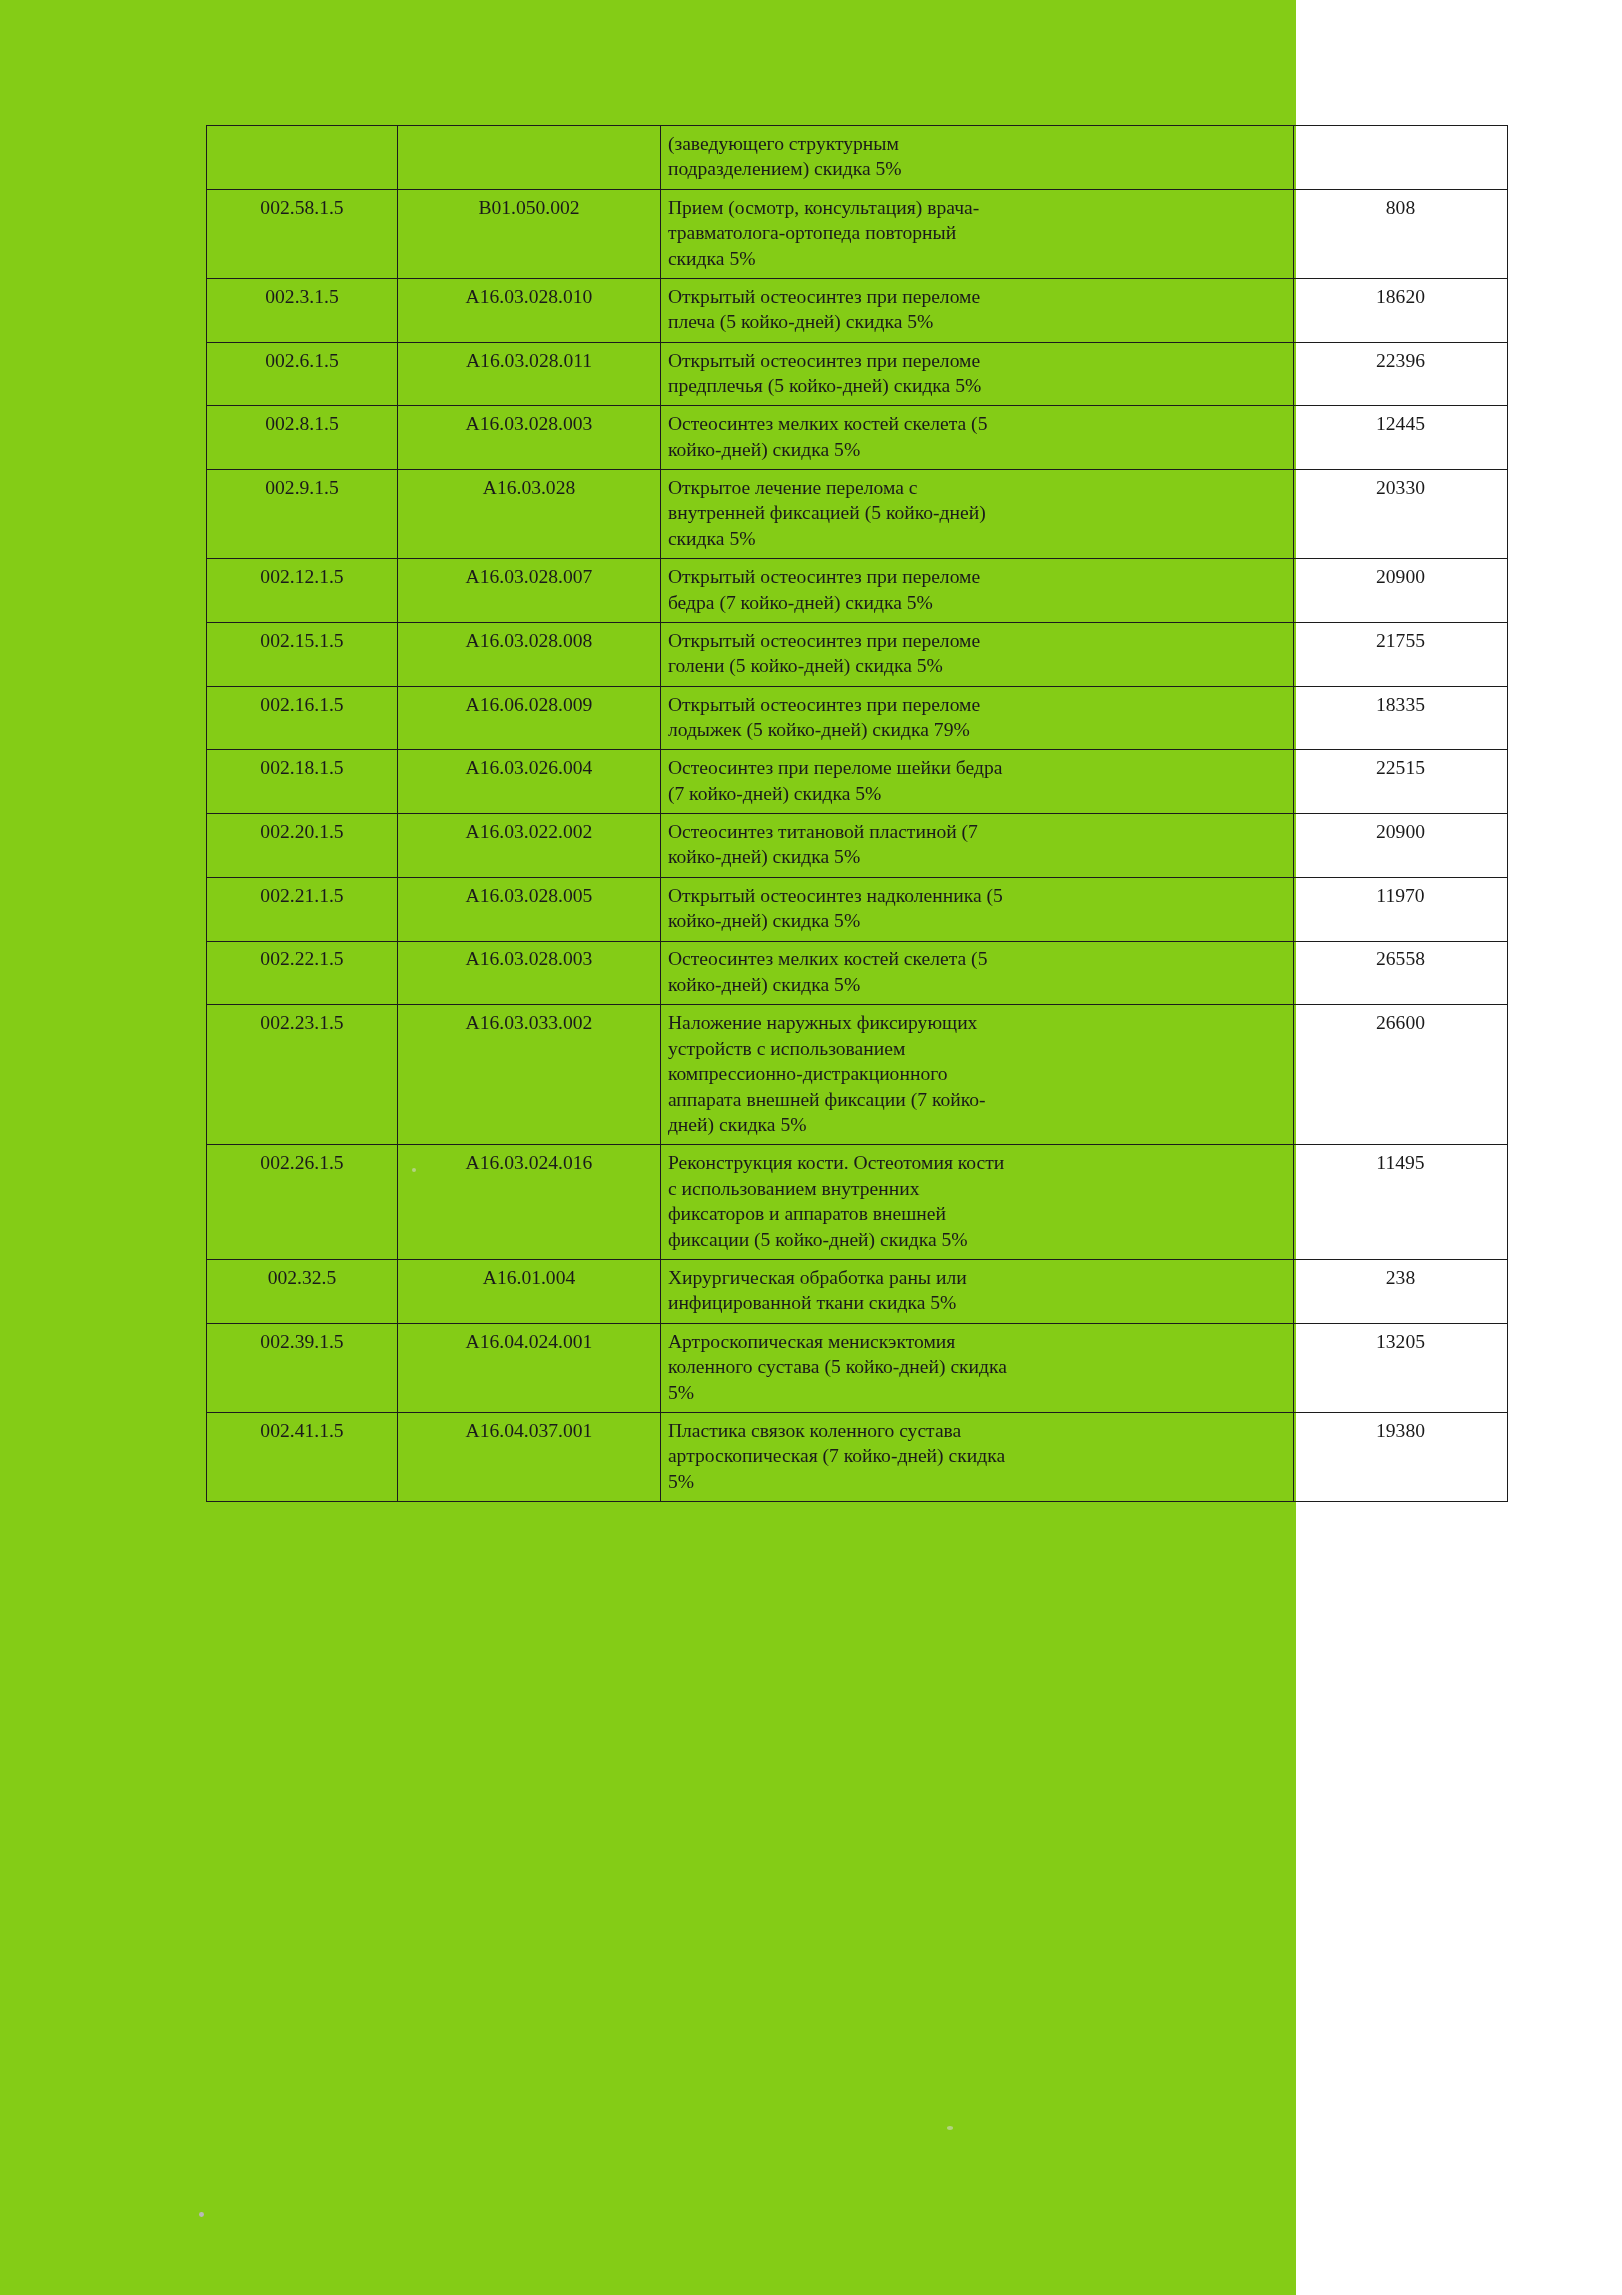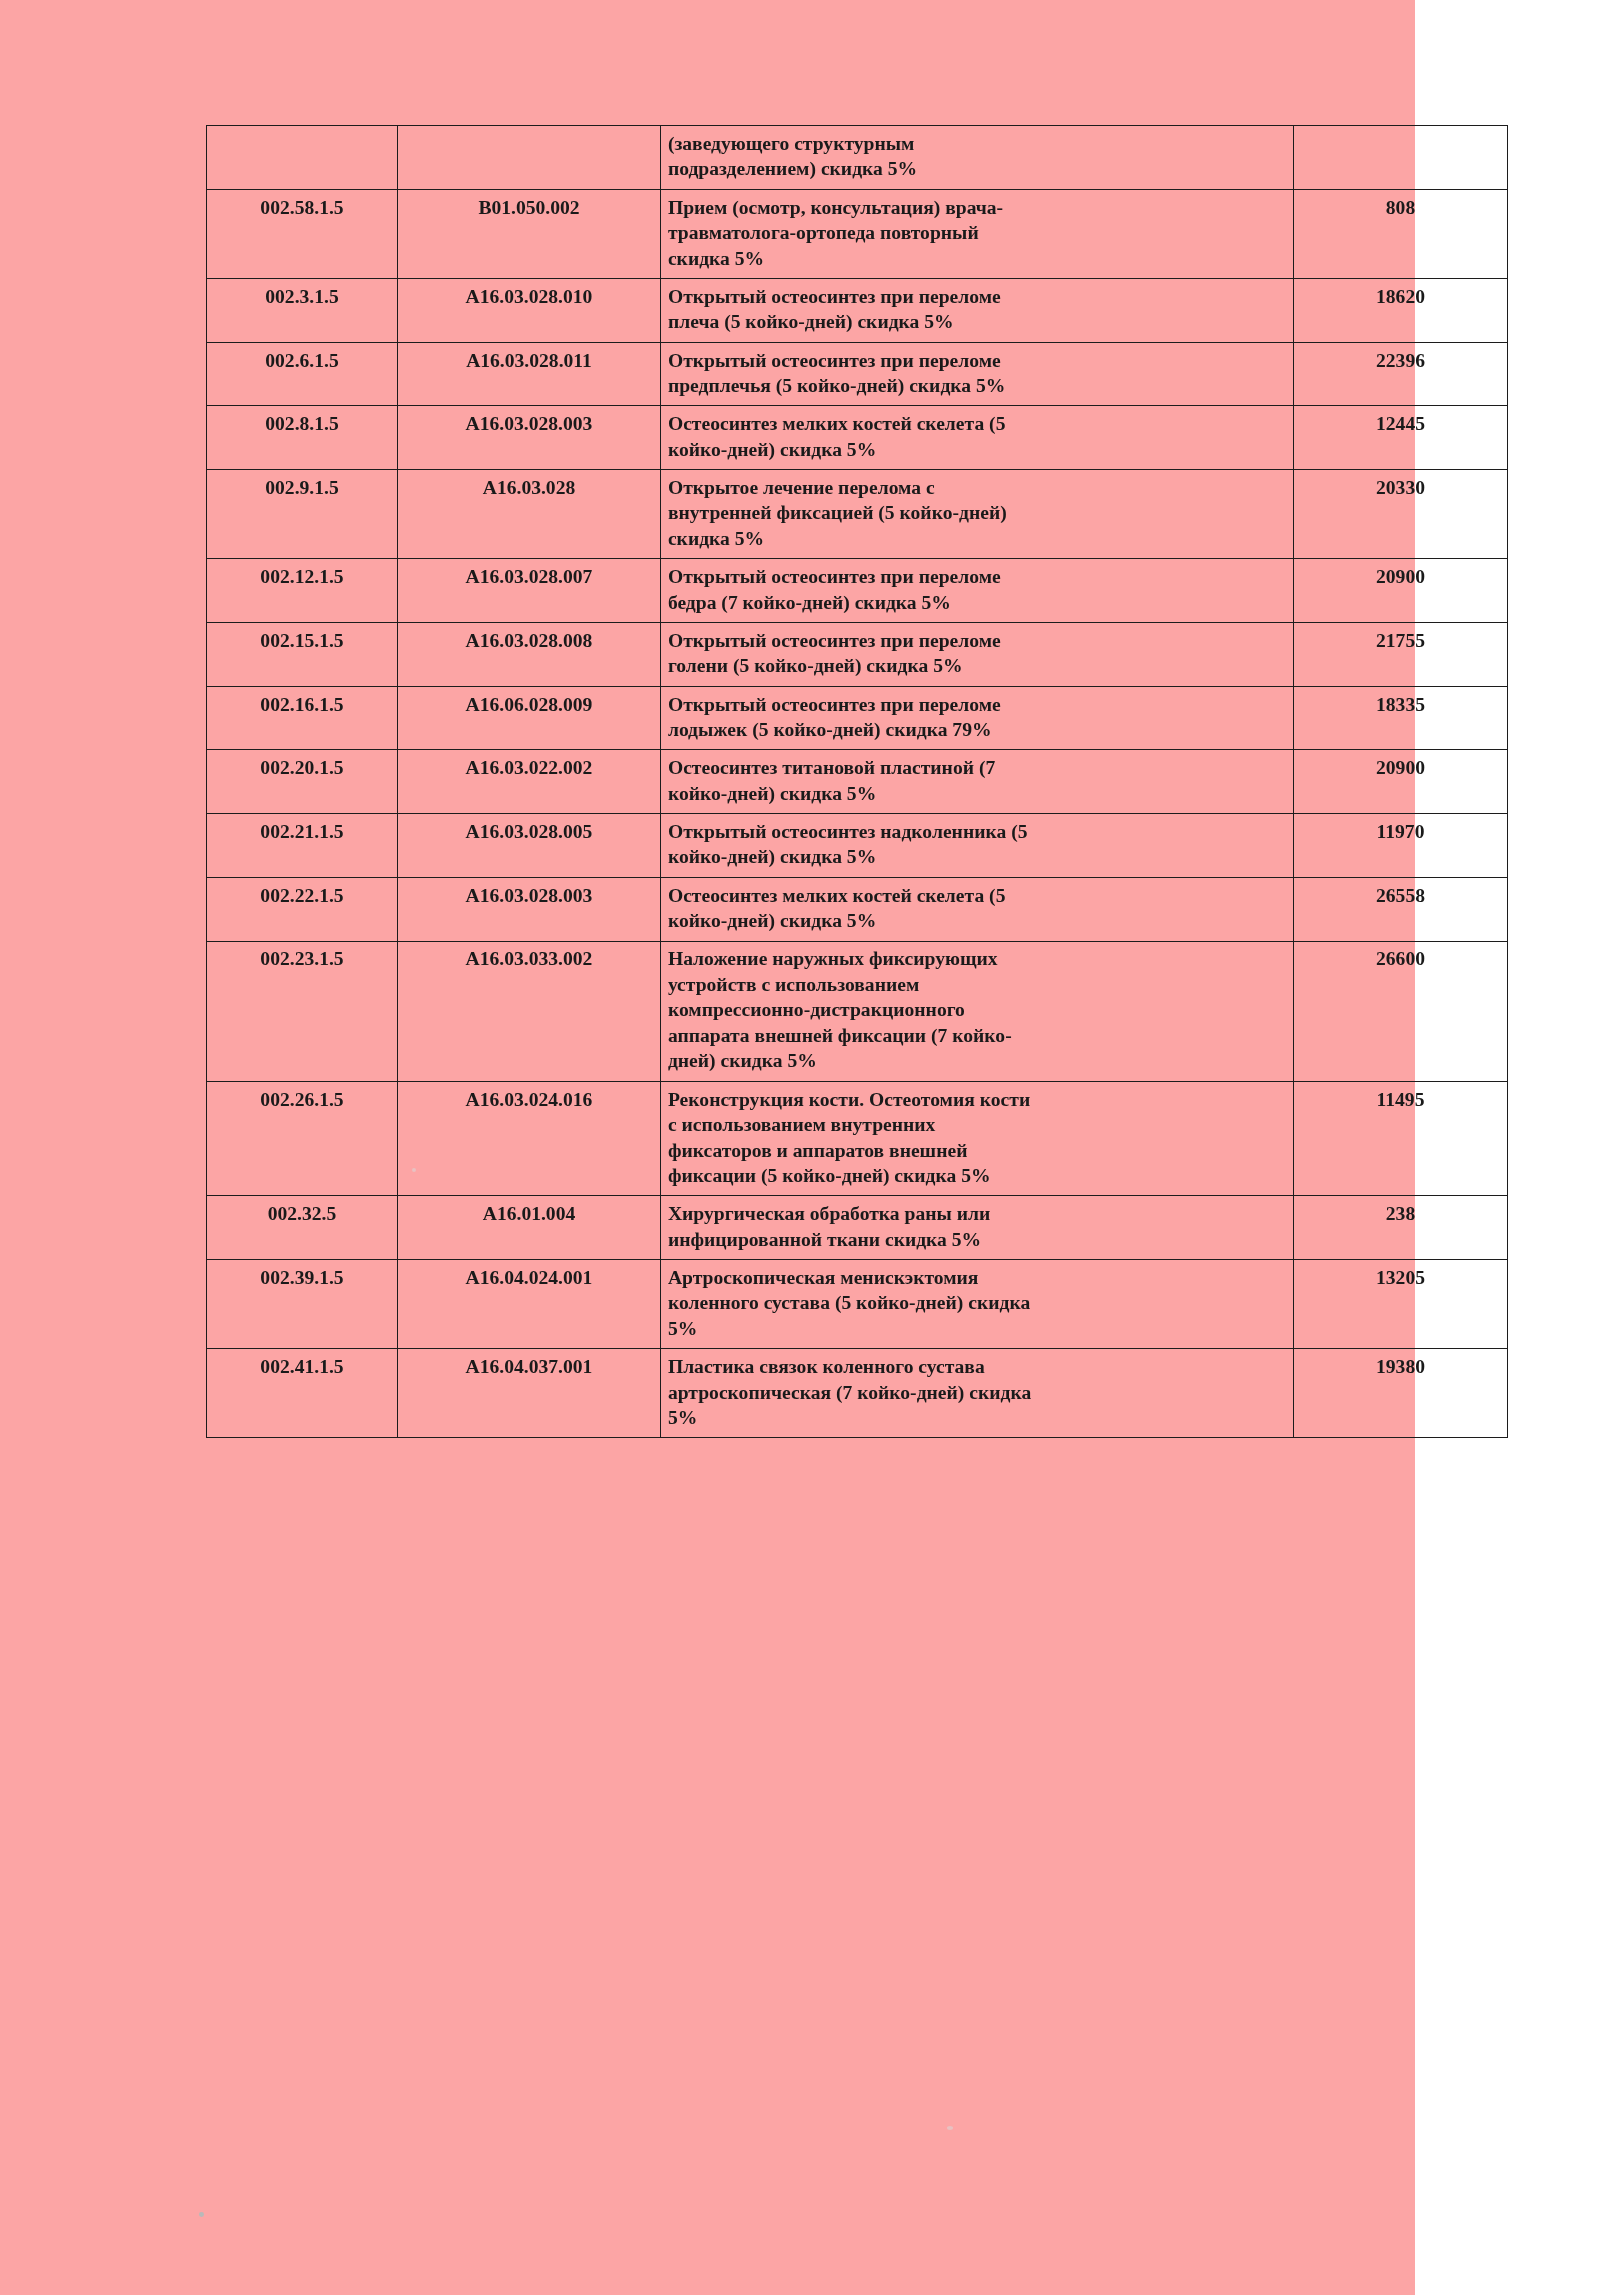--- a/index.html
+++ b/index.html
@@ -11,24 +11,23 @@
     width: 1623px;
     height: 2295px;
     font-family: "Liberation Serif", "DejaVu Serif", serif;
     color: #1a1a1a;
     position: relative;
   }
   .page {
     position: absolute;
     left: 0;
     top: 0;
-    width: 1415px;
+    width: 1296px;
     height: 2295px;
-    background: #fca5a5;
-    font-weight: bold;
+    background: #84cc16;
   }
   .sheet {
     position: absolute;
     left: 206px;
     top: 125px;
     width: 1301px;
   }
   table.price-table {
     border-collapse: collapse;
     table-layout: fixed;
@@ -173,20 +172,29 @@
           <tr>
             <td class="code">002.16.1.5</td>
             <td class="service">A16.06.028.009</td>
             <td class="name">
               <p class="l">Открытый    остеосинтез    при    переломе</p>
               <p class="l">лодыжек (5 койко-дней) скидка 79%</p>
             </td>
             <td class="price">18335</td>
           </tr>
           <tr>
+            <td class="code">002.18.1.5</td>
+            <td class="service">A16.03.026.004</td>
+            <td class="name">
+              <p class="l">Остеосинтез при переломе шейки бедра</p>
+              <p class="l">(7 койко-дней) скидка 5%</p>
+            </td>
+            <td class="price">22515</td>
+          </tr>
+          <tr>
             <td class="code">002.20.1.5</td>
             <td class="service">A16.03.022.002</td>
             <td class="name">
               <p class="l">Остеосинтез    титановой    пластиной    (7</p>
               <p class="l">койко-дней) скидка 5%</p>
             </td>
             <td class="price">20900</td>
           </tr>
           <tr>
             <td class="code">002.21.1.5</td>

